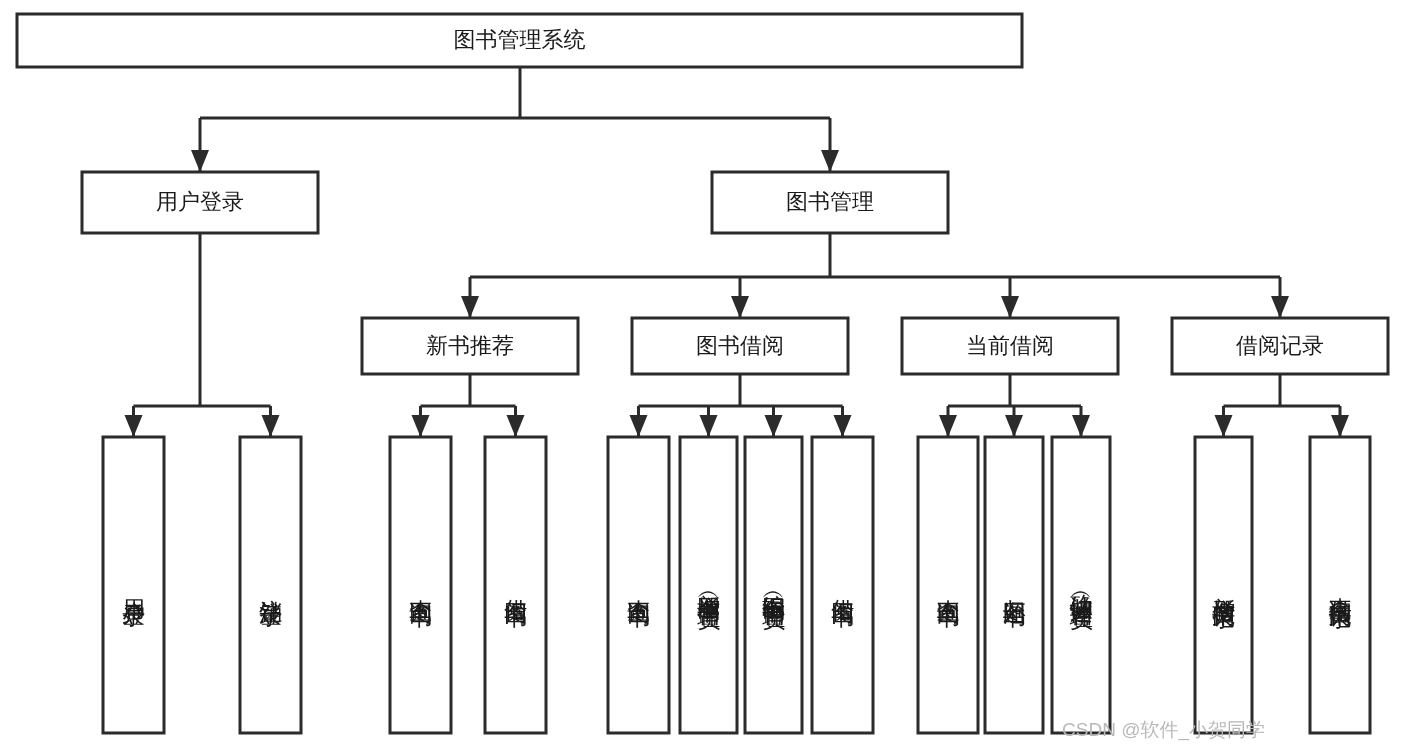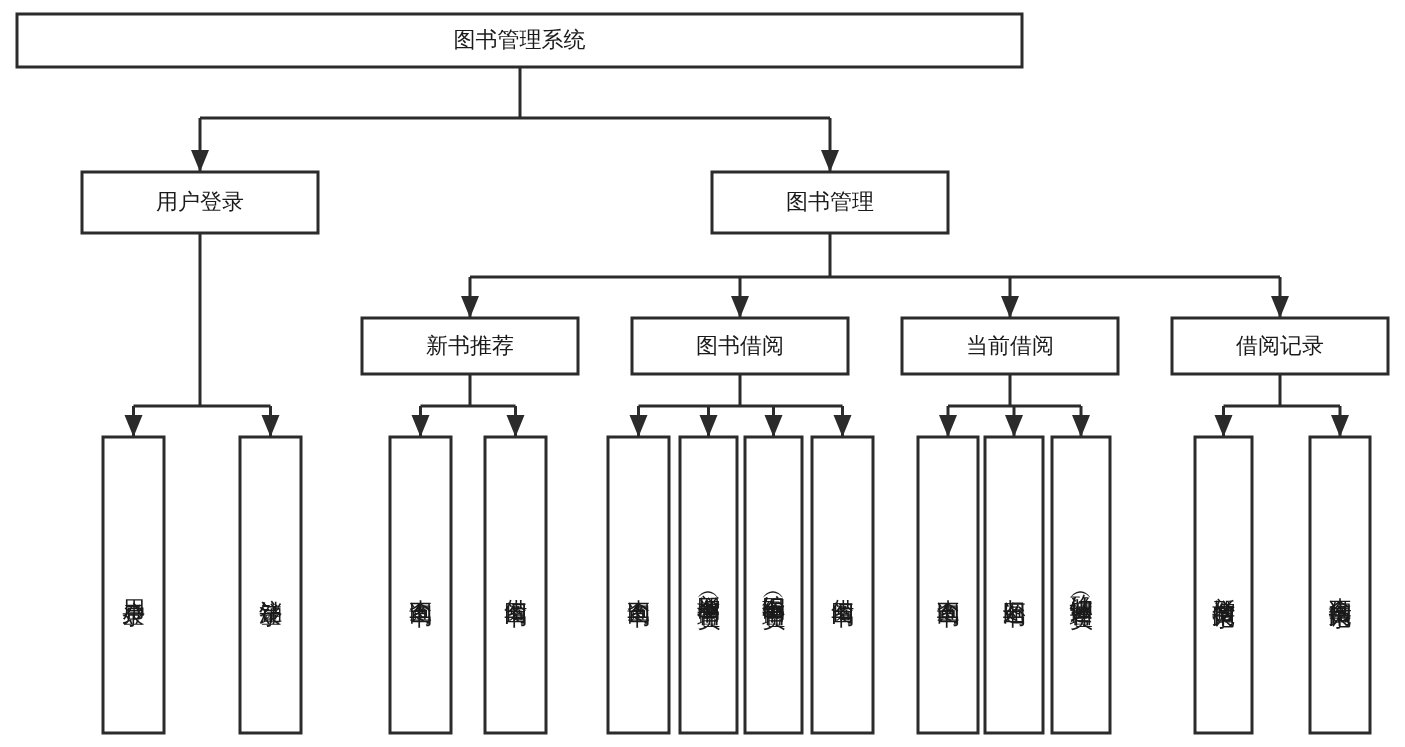--- a/index.html
+++ b/index.html
@@ -151,13 +151,14 @@
         <span class="vlabel-text">确认归还（管理员）</span>
       </div>
       <div class="vlabel-wrap" style="left: 1195px; top: 437px; width: 57px; height: 296px;">
         <span class="vlabel-text">新增借阅记录</span>
       </div>
       <div class="vlabel-wrap" style="left: 1310px; top: 437px; width: 60px; height: 296px;">
         <span class="vlabel-text">查询借阅记录</span>
       </div>
     </div>
 
+  <div class="watermark">CSDN @软件_小贺同学</div>
 </div>
 
 </body></html>

